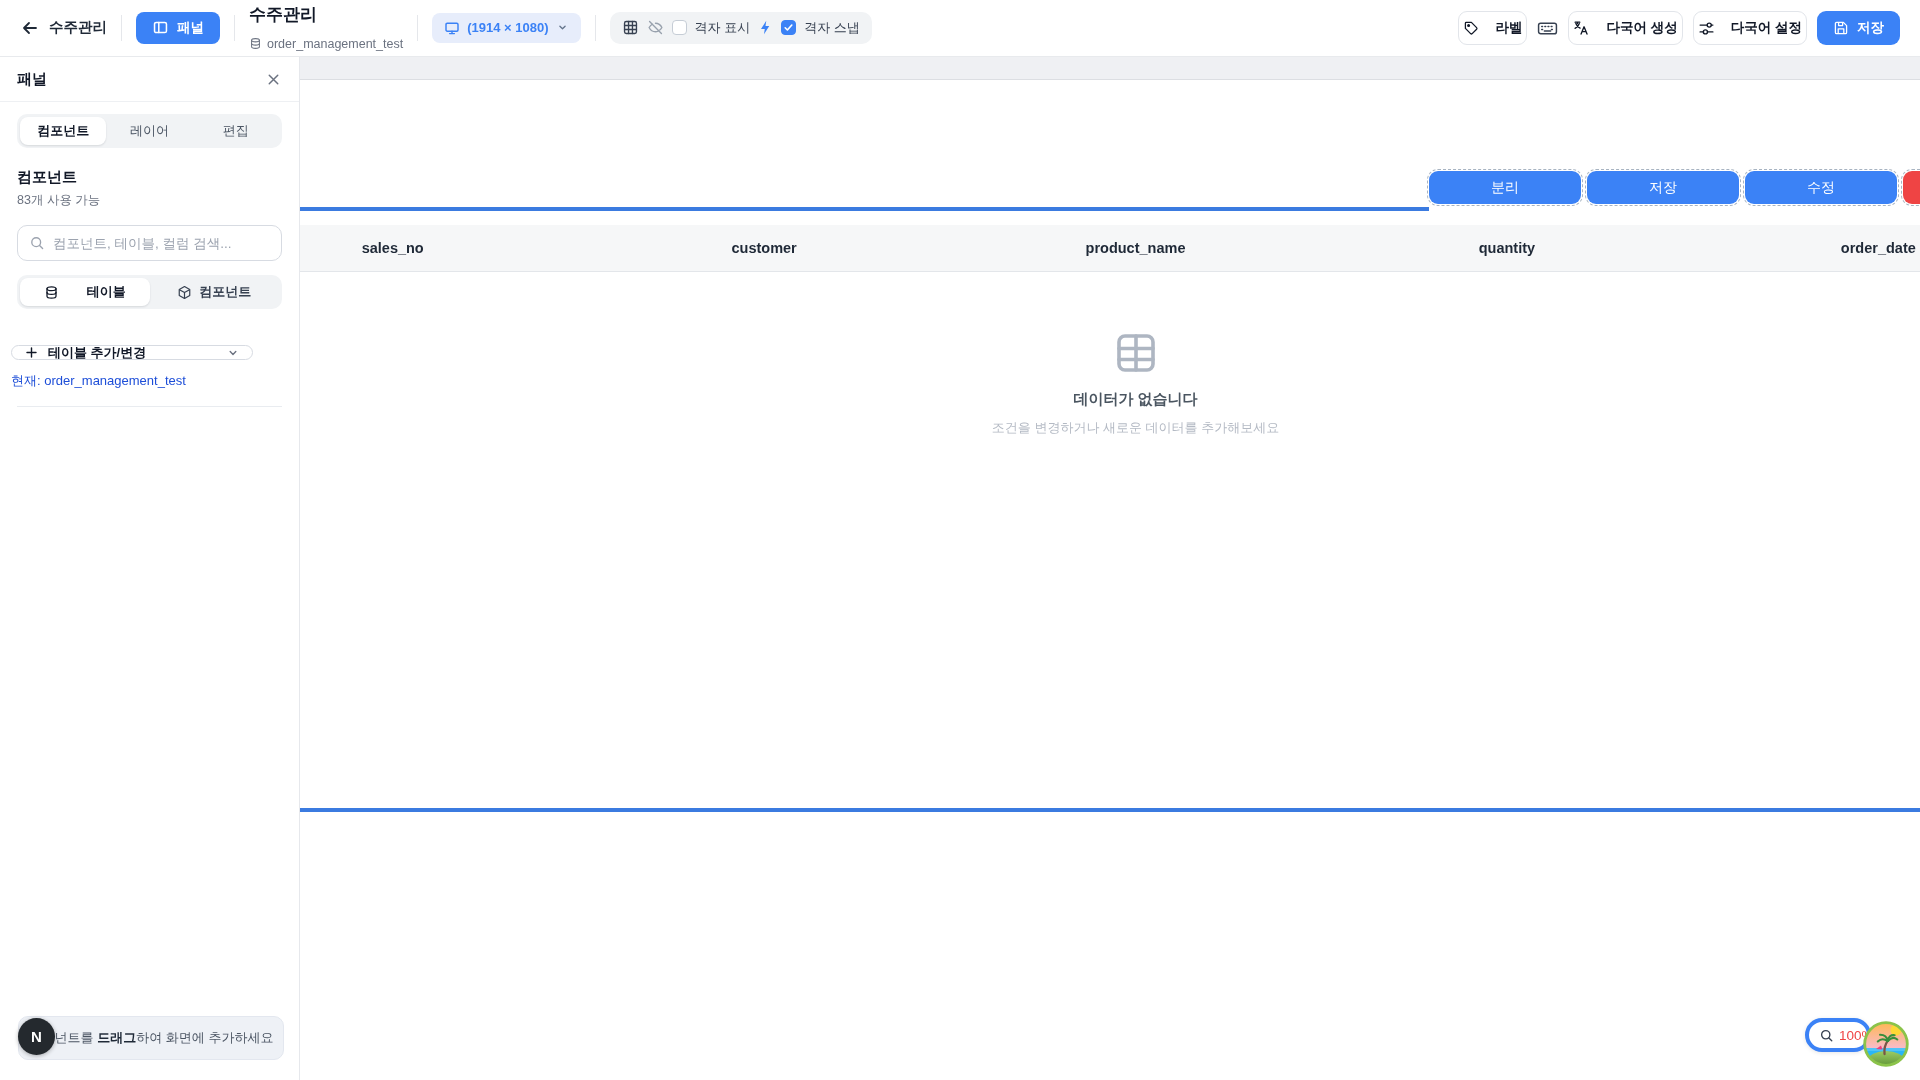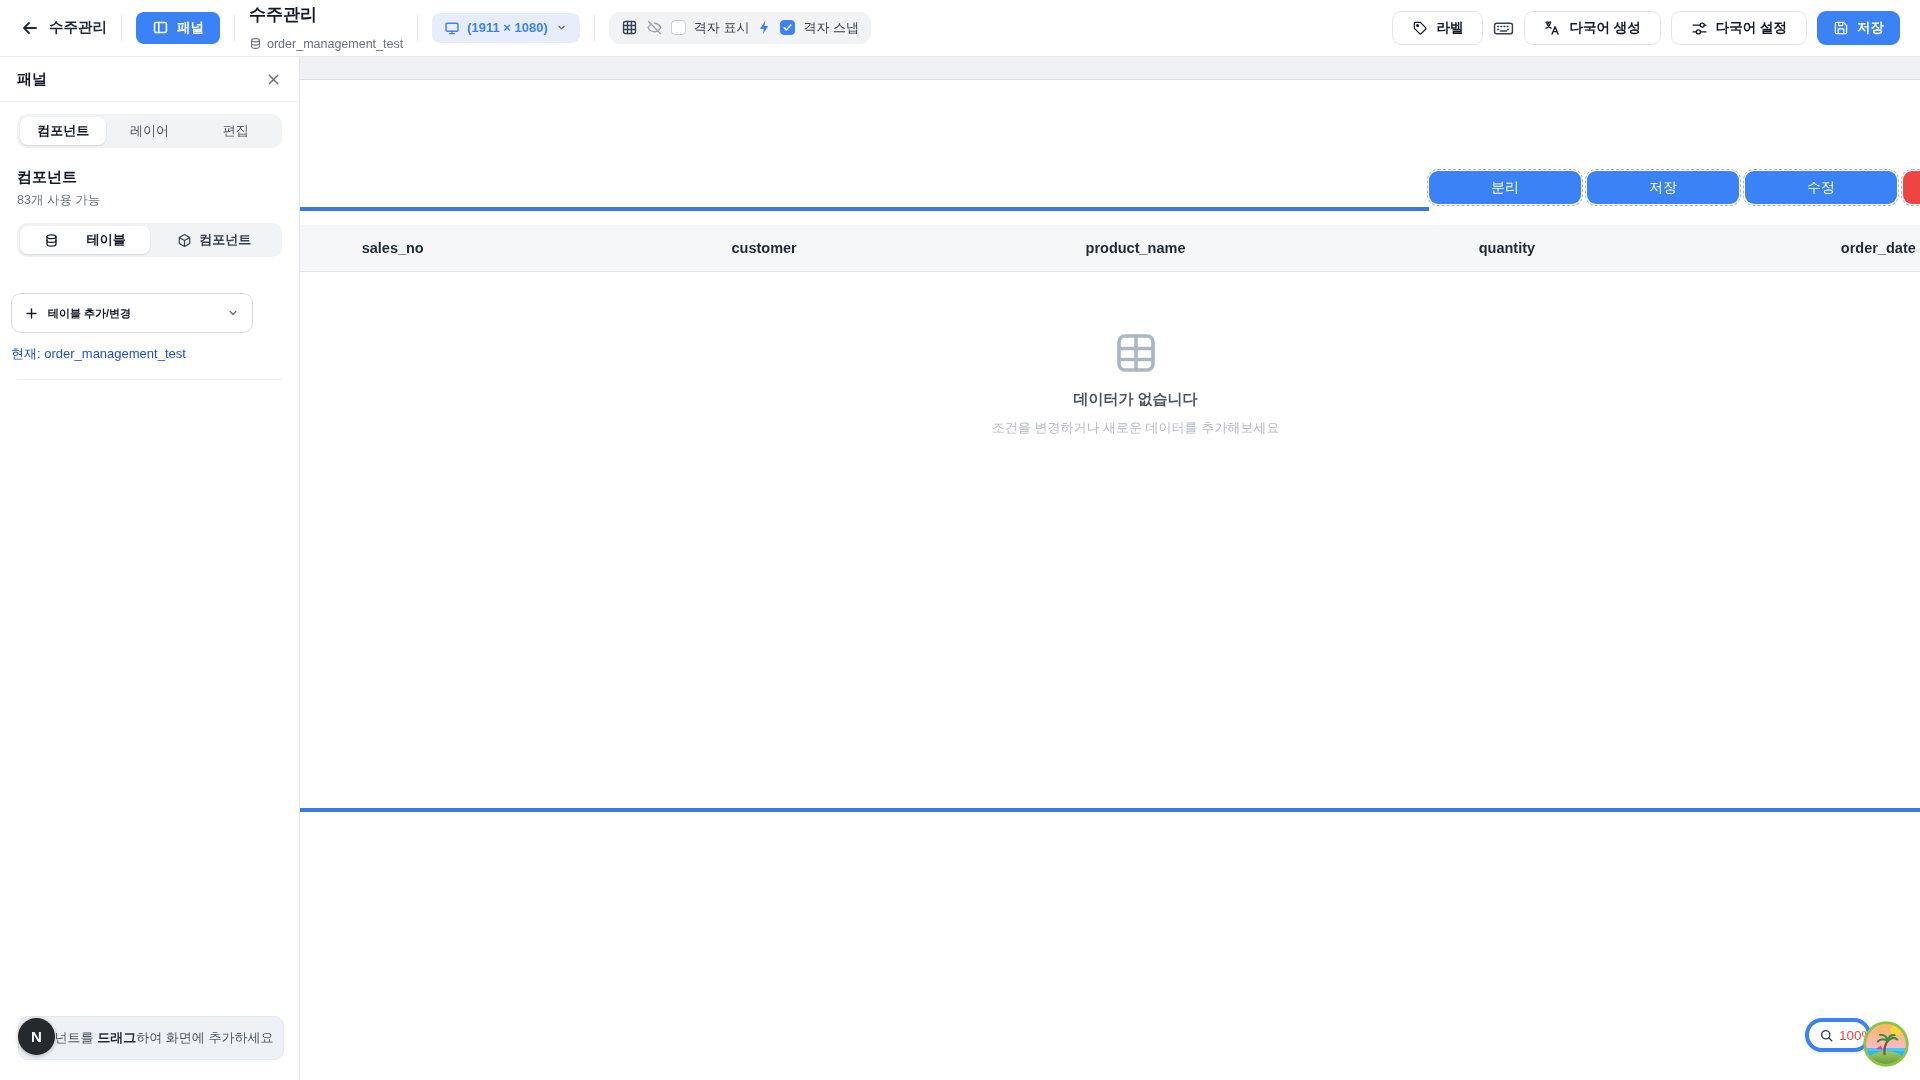--- a/index.html
+++ b/index.html
@@ -20,22 +20,22 @@
   .title-block .t1 { font-size:17px; font-weight:700; color:#111827; }
   .title-block .t2 { display:flex; align-items:flex-start; gap:5px; font-size:12.5px; color:#6b7280; margin-top:12px; }
   .res-pill { display:flex; align-items:center; gap:7px; background:#e7edfb; color:#3b82f6;
     border-radius:8px; height:30px; padding:0 12px; font-size:13px; font-weight:600; cursor:pointer; }
   .res-pill .chev { color:#64748b; }
   .grid-box { display:flex; align-items:center; gap:8px; background:#f1f3f5; border-radius:10px;
     height:32px; padding:0 12px; font-size:13px; color:#374151; }
   .cb { width:15px; height:15px; border-radius:4px; border:1.5px solid #c6cdd6; background:#fff; display:inline-flex;
     align-items:center; justify-content:center; cursor:pointer; }
   .cb.checked { background:#3b82f6; border-color:#3b82f6; }
-  .btn-outline { display:flex; align-items:center; gap:8px; background:#fff; border:1px solid #e2e5ea;
-    border-radius:9px; height:34px; padding:0 19px; font-size:13.5px; font-weight:600; color:#111827; cursor:pointer; }
+  .btn-outline { display:flex; align-items:center; gap:16px; background:#fff; border:1px solid #e2e5ea;
+    border-radius:9px; height:34px; padding:0 4px; font-size:13.5px; font-weight:600; color:#111827; cursor:pointer; }
   .btn-save { display:flex; align-items:center; gap:8px; background:#3b82f6; border:none; color:#fff;
     border-radius:9px; height:34px; padding:0 16px; font-size:13.5px; font-weight:600; cursor:pointer; }
   .kbd-btn { background:none; border:none; color:#374151; cursor:pointer; display:flex; }
 
   
   .panel { position:absolute; left:0; top:57px; width:300px; bottom:0; background:#fff;
     border-right:1px solid #e6e8ec; z-index:40; }
   .panel-head { display:flex; align-items:center; justify-content:space-between; padding:13px 17px 12px;
     border-bottom:1px solid #eef0f3; }
   .panel-head .pt { font-size:15px; font-weight:700; }
@@ -49,22 +49,22 @@
   .sec .sub { font-size:12.5px; color:#6b7280; margin-top:5px; }
   .search { margin-top:16px; display:flex; align-items:center; gap:8px; border:1px solid #d7dbe2;
     border-radius:10px; height:36px; padding:0 11px; color:#9ca3af; }
   .search input { border:none; outline:none; flex:1; font-size:13.5px; font-family:inherit; color:#374151; background:transparent; }
   .search input::placeholder { color:#9ca3af; }
   .mode { margin-top:14px; background:#f1f3f5; border-radius:10px; padding:3px; display:flex; }
   .mode button { flex:1; height:28px; border:none; background:transparent; border-radius:8px; font-size:13px;
     font-weight:600; color:#374151; display:flex; align-items:center; justify-content:center; gap:7px;
     cursor:pointer; font-family:inherit; }
   .mode button.active { background:#fff; box-shadow:0 1px 2px rgba(16,24,40,.12); color:#111827;gap:28px; }
-  .add-table { margin:36px 0 0 11px; width:242px; height:40px; background:#fff; border:1px solid #d7dbe2;
-    border-radius:10px; display:flex; align-items:center; gap:9px; padding:0 12px; font-size:11px;
+  .add-table { margin:36px 0 0 11px; width:242px; height:15px; background:#fff; border:1px solid #d7dbe2;
+    border-radius:10px; display:flex; align-items:center; gap:9px; padding:0 12px; font-size:13px;
     font-weight:600; color:#111827; cursor:pointer; font-family:inherit; }
   .add-table .chev { margin-left:auto; color:#6b7280; }
   .current { margin:12px 0 0 11px; font-size:13px; color:#1d4ed8; }
   .panel-div { margin:16px 17px 0; border-top:1px solid #e9ecf0; }
   .hint { position:absolute; left:18px; right:15px; bottom:20px; height:44px; background:#eef1f6;
     border:1px solid #e3e7ef; border-radius:10px; display:flex; align-items:center; justify-content:center;
     font-size:13px; color:#4b5563; }
   .hint b { color:#1f2937; }
   .n-cursor { position:absolute; left:18px; bottom:25px; width:37px; height:37px; border-radius:50%;
     background:#24292e; color:#fff; font-size:15px; font-weight:700; display:flex; align-items:center;
@@ -132,21 +132,21 @@
       </div>
     </div>
     <div class="v-div"></div>
     <div class="res-pill">
       <span class="icon">
         <svg width="16" height="16" viewBox="0 0 20 20" fill="none" stroke="currentColor" stroke-width="1.8" stroke-linecap="round" stroke-linejoin="round">
             <rect x="2.5" y="4" width="15" height="10" rx="1.5"></rect>
             <path d="M7 17h6M10 14v3"></path>
           </svg>
       </span>
-      <span>(1911 × 1080)</span>
+      <span>(1914 × 1080)</span>
       <span class="icon chev">
         <svg width="13" height="13" viewBox="0 0 20 20" fill="none" stroke="currentColor" stroke-width="2" stroke-linecap="round" stroke-linejoin="round">
             <path d="M6 8l4 4 4-4"></path>
           </svg>
       </span>
     </div>
     <div class="v-div"></div>
     <div class="grid-box">
       <span class="icon">
         <svg width="17" height="17" viewBox="0 0 20 20" fill="none" stroke="#374151" stroke-width="1.6" stroke-linecap="round">
@@ -280,20 +280,29 @@
   <div class="tabs">
     <button class="tab active">컴포넌트</button>
     <button class="tab">레이어</button>
     <button class="tab">편집</button>
   </div>
 
   <div class="sec">
     <div class="h">컴포넌트</div>
     <div class="sub">83개 사용 가능</div>
 
+    <div class="search">
+      <span class="icon">
+        <svg width="16" height="16" viewBox="0 0 20 20" fill="none" stroke="currentColor" stroke-width="1.7" stroke-linecap="round">
+            <circle cx="9" cy="9" r="5.5"></circle>
+            <path d="M13.2 13.2l3.8 3.8"></path>
+          </svg>
+      </span>
+      <input type="text" placeholder="컴포넌트, 테이블, 컬럼 검색..." style="">
+    </div>
 
     <div class="mode">
       <button class="active">
         <span class="icon">
           <svg width="15" height="15" viewBox="0 0 20 20" fill="none" stroke="currentColor" stroke-width="1.7" stroke-linecap="round">
               <ellipse cx="10" cy="5" rx="6" ry="2.5"></ellipse>
               <path d="M4 5v10c0 1.4 2.7 2.5 6 2.5s6-1.1 6-2.5V5"></path>
               <path d="M4 10c0 1.4 2.7 2.5 6 2.5s6-1.1 6-2.5"></path>
             </svg>
         </span>

